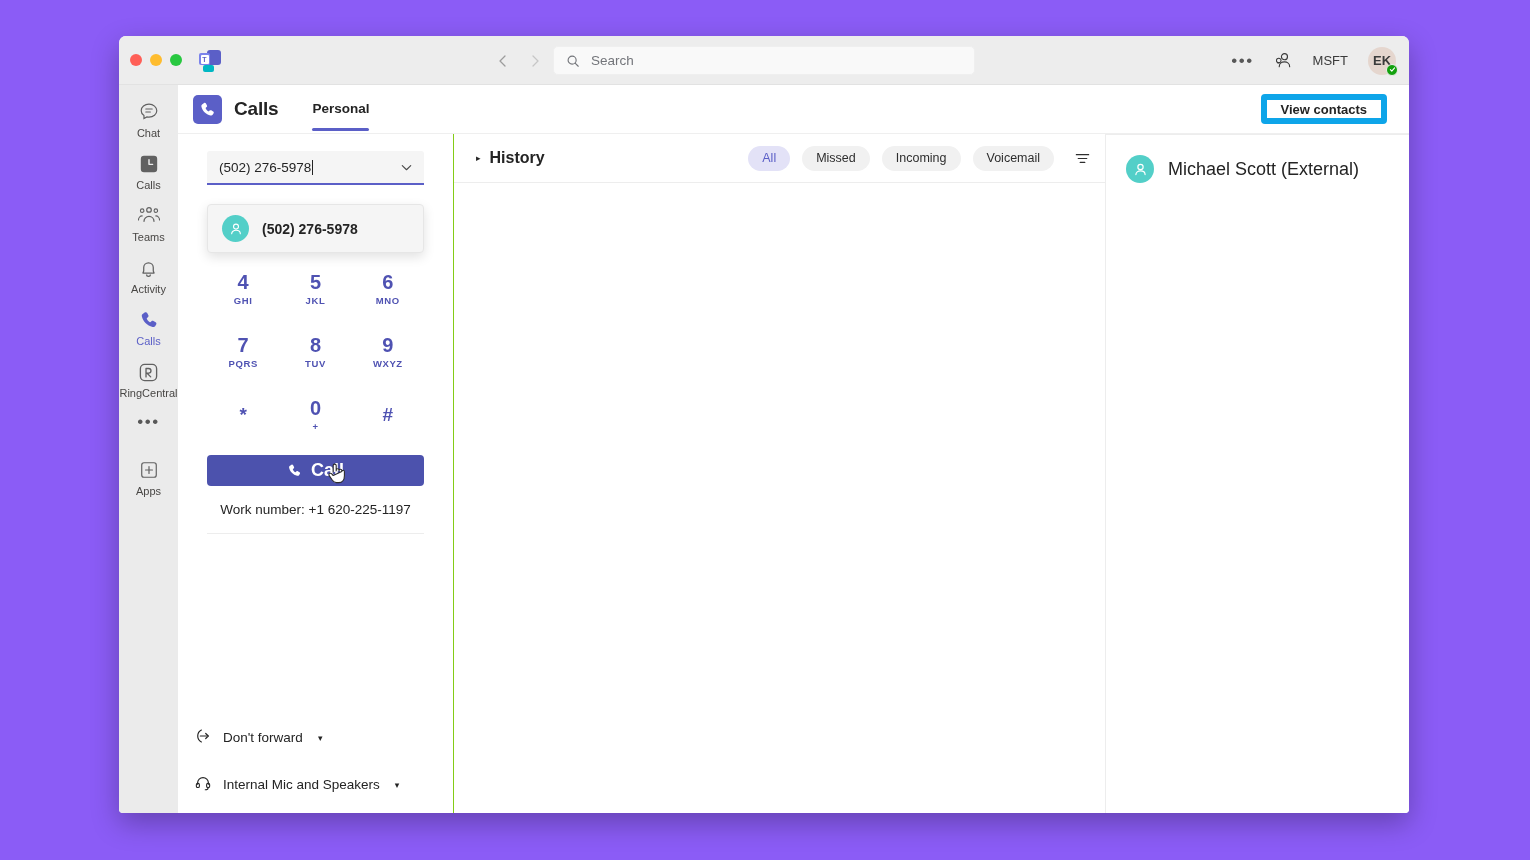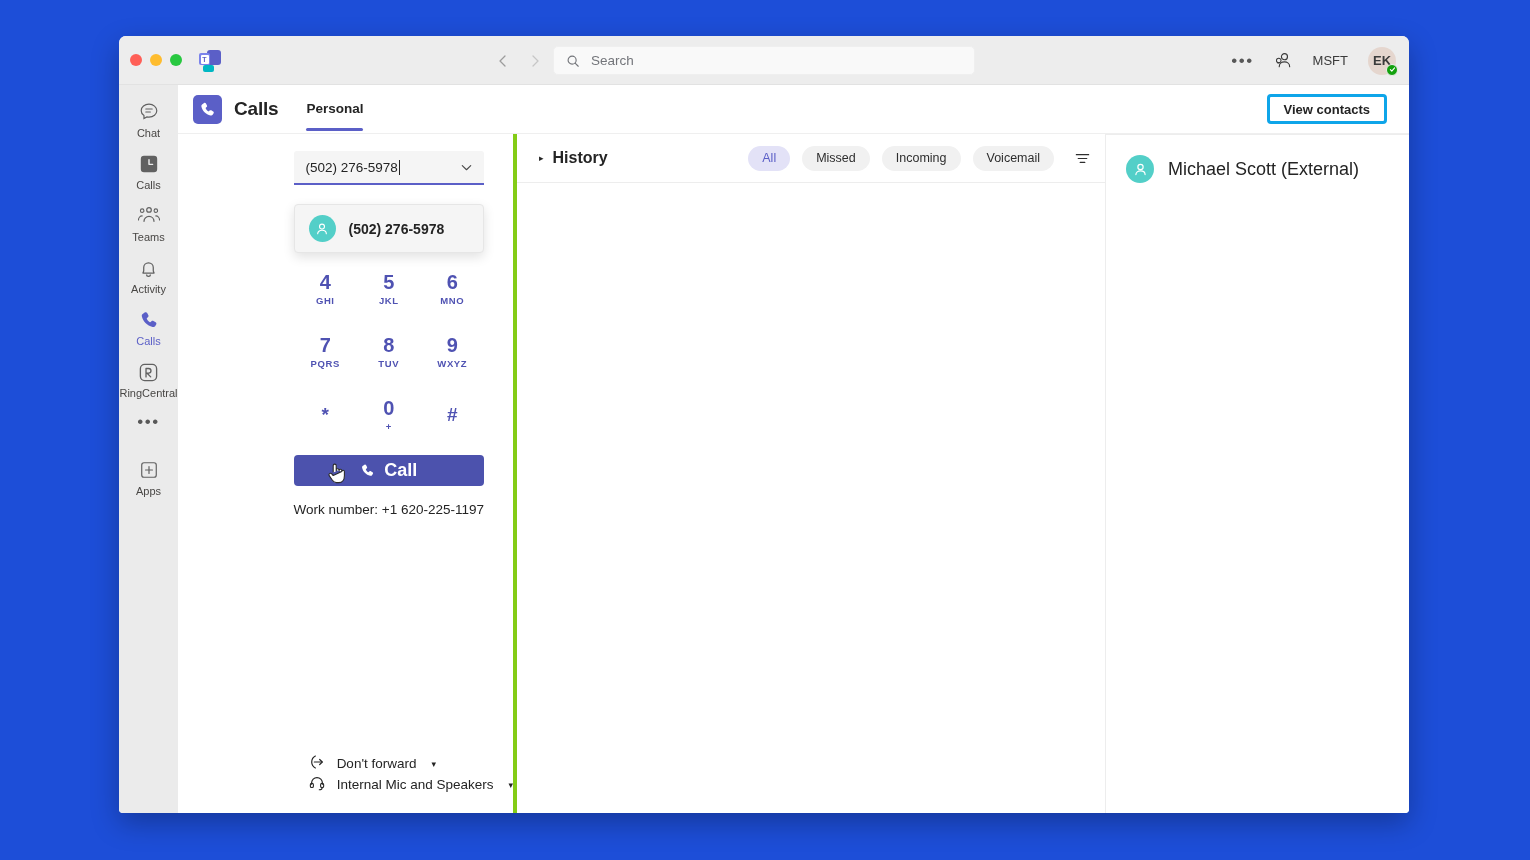--- a/index.html
+++ b/index.html
@@ -5,21 +5,21 @@
   * { box-sizing: border-box; margin: 0; padding: 0; }
   html, body {
     width: 1530px; height: 860px;
     background: #F96A23;
     font-family: "Liberation Sans", sans-serif;
     overflow: hidden;
   }
   .desktop {
     position: relative;
     width: 1530px; height: 860px;
-    background: #1d4ed8;
+    background: #8b5cf6;
   }
 
   
   .window {
     position: absolute;
     left: 119px; top: 36px;
     width: 1290px; height: 777px;
     background: #ffffff;
     border-radius: 7px 7px 4px 4px;
     box-shadow: 0 10px 28px rgba(0,0,0,0.28);
@@ -174,27 +174,26 @@
     height: 24px; display: flex; align-items: center; justify-content: center;
   }
   .rail-more {
     padding: 14px 0 8px 0;
     color: #585858;
     font-size: 17px; letter-spacing: 1.5px; line-height: 8px;
   }
 
   
   .dialpanel {
-    width: 339px;
+    width: 276px;
     flex: none;
     background: #fff;
-    border-right: 4px solid #84cc16;
+    border-right: 1px solid #84cc16;
     display: flex; flex-direction: column;
     position: relative;
-    align-items: flex-end;
   }
 
   .apphead {
     height: 48px;
     display: flex; align-items: center;
     padding-left: 15px;
     gap: 12px;
     flex: none;
   }
   .app-icon {
@@ -204,21 +203,21 @@
     color: #fff;
   }
   .app-title {
     font-size: 19px; font-weight: 700; color: #242424;
     letter-spacing: -0.2px;
   }
   .app-tab {
     font-size: 13.5px; font-weight: 600; color: #242424;
     position: relative;
     padding-bottom: 2px;
-    margin-left: 16px;
+    margin-left: 22px;
   }
   .app-tab::after {
     content: "";
     position: absolute;
     left: 0; right: 0; bottom: -13px;
     height: 2.5px; border-radius: 2px;
     background: #5B5FC7;
   }
 
   .panel-divider { height: 1px; background: #EFEFEF; }
@@ -323,21 +322,21 @@
   }
   .panel-hr {
     margin: 16px 29px 0 29px;
     height: 1px; background: #EDEDED;
   }
 
   .panel-foot {
     margin-top: auto;
     padding: 0 0 18px 16px;
     display: flex; flex-direction: column;
-    gap: 0;
+    gap: 26px;
   }
   .foot-row {
     display: flex; align-items: center; gap: 11px;
     color: #242424; font-size: 13.5px;
     cursor: pointer;
   }
   .foot-caret {
     color: #242424; font-size: 9px;
     margin-left: 4px;
   }
@@ -565,21 +564,21 @@
 
         <div class="apphead">
           <div class="app-icon">
             <svg width="17" height="17" viewBox="0 0 22 22">
                 <path d="M6.6 2.6c.9-.5 1.9-.2 2.4.7l1.3 2.4c.4.8.2 1.7-.5 2.2l-1 .8c-.2.2-.3.5-.2.8.5 1.4 1.9 3.1 3.4 3.9.3.1.6.1.8-.1l.9-.9c.6-.6 1.5-.7 2.2-.3l2.4 1.4c.9.5 1.1 1.6.6 2.4l-1 1.6c-.6 1-1.8 1.5-3 1.2C9 17.5 4.1 12.3 3.1 7c-.2-1.2.3-2.3 1.3-2.9z" fill="#fff"></path>
               </svg>
           </div>
           <div class="app-title">Calls</div>
           <div class="app-tab">Personal</div>
           <div style="margin-left:auto; padding-right:22px;">
-            <div style="border:3px solid #0ea5e9; border-radius:4px; height:30px; padding:0 14px; display:flex; align-items:center; font-size:13px; font-weight:700; color:#242424; cursor:pointer;">View contacts</div>
+            <div style="border:6px solid #0ea5e9; border-radius:4px; height:30px; padding:0 14px; display:flex; align-items:center; font-size:13px; font-weight:700; color:#242424; cursor:pointer;">View contacts</div>
           </div>
         </div>
         <div class="panel-divider"></div>
 
         <div style="flex:1; display:flex; min-height:0;">
 
           <div class="dialpanel">
             <div class="dialwrap">
 
               <div class="phoneinput">

